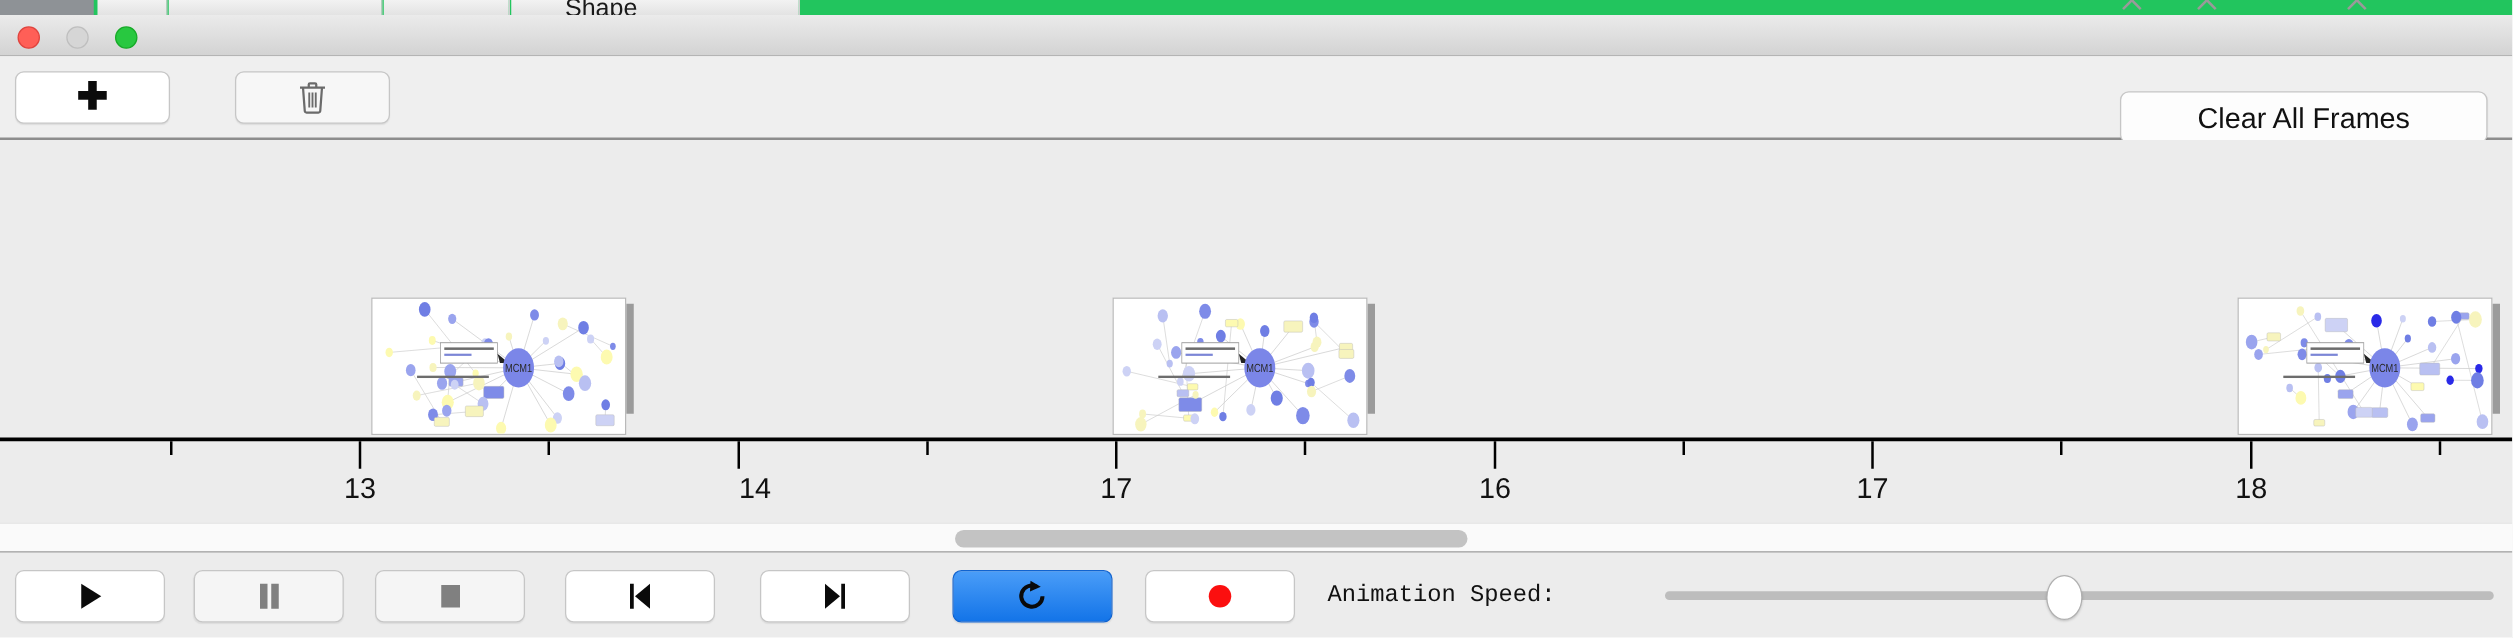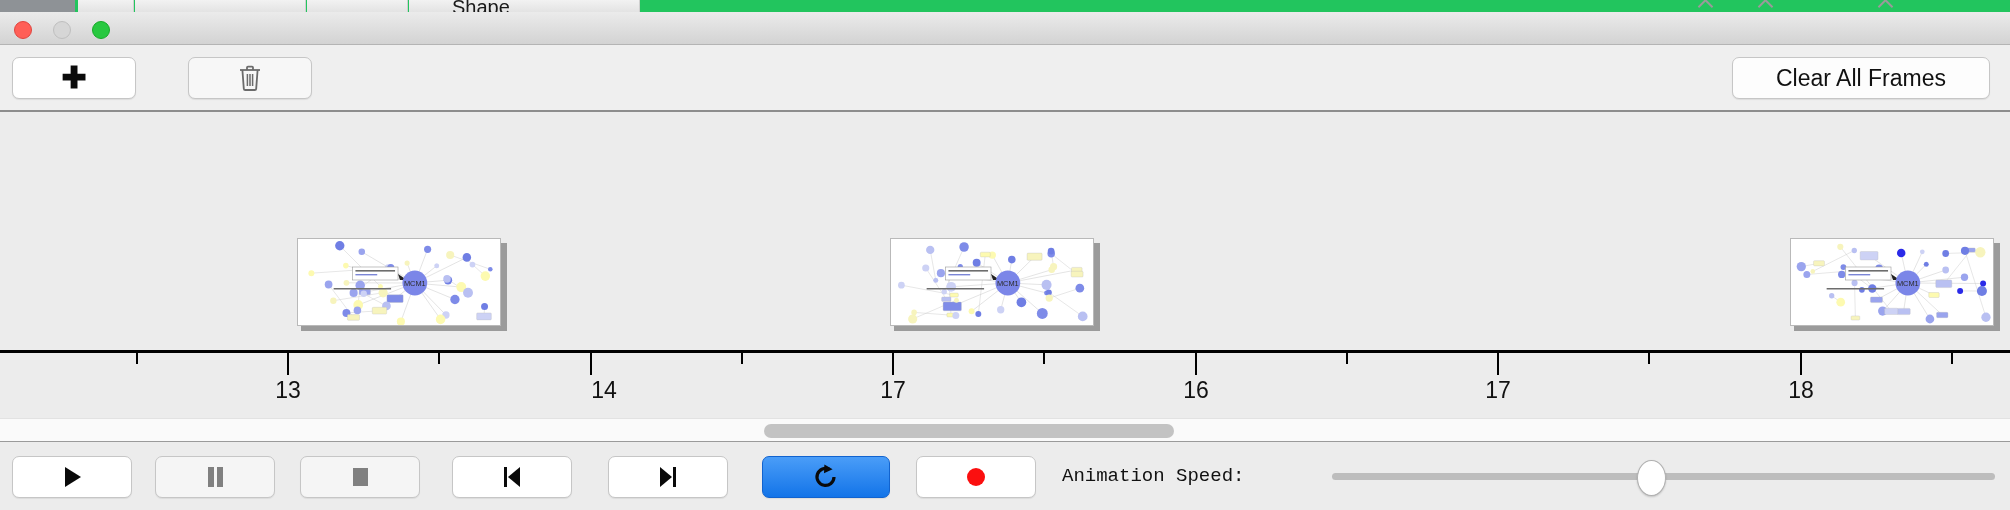--- a/index.html
+++ b/index.html
@@ -111,22 +111,22 @@
     left: 12px; top: 12px;
     width: 124px; height: 42px;
     background: #ffffff;
   }
   .tb-del {
     left: 188px; top: 12px;
     width: 124px; height: 42px;
     background: #f7f7f7;
   }
   .tb-clear {
-    right: 20px; top: 12px;
-    width: 258px; height: 42px;
+    right: 20px; top: 28px;
+    width: 294px; height: 42px;
     background: #fdfdfd;
     font-size: 23px;
     color: #111;
   }
   .plus-icon { font-size: 30px; font-weight: bold; color: #0b0b0b; line-height: 1; }
 
   
   .timeline {
     position: absolute;
     left: 0; top: 112px;
@@ -144,21 +144,21 @@
   }
   .frame-shadow {
     position: absolute;
     left: 4px; top: 5px;
     width: 206px; height: 88px;
     background: #9b9b9b;
   }
   .frame-inner {
     position: absolute;
     left: 0; top: 0;
-    width: 204px; height: 88px;
+    width: 204px; height: 110px;
     background: #ffffff;
     border: 1px solid #b9b9b9;
     box-sizing: border-box;
     overflow: hidden;
   }
   .net-svg { display: block; width: 100%; height: 100%; }
 
   
   .axis-line {
     position: absolute;

